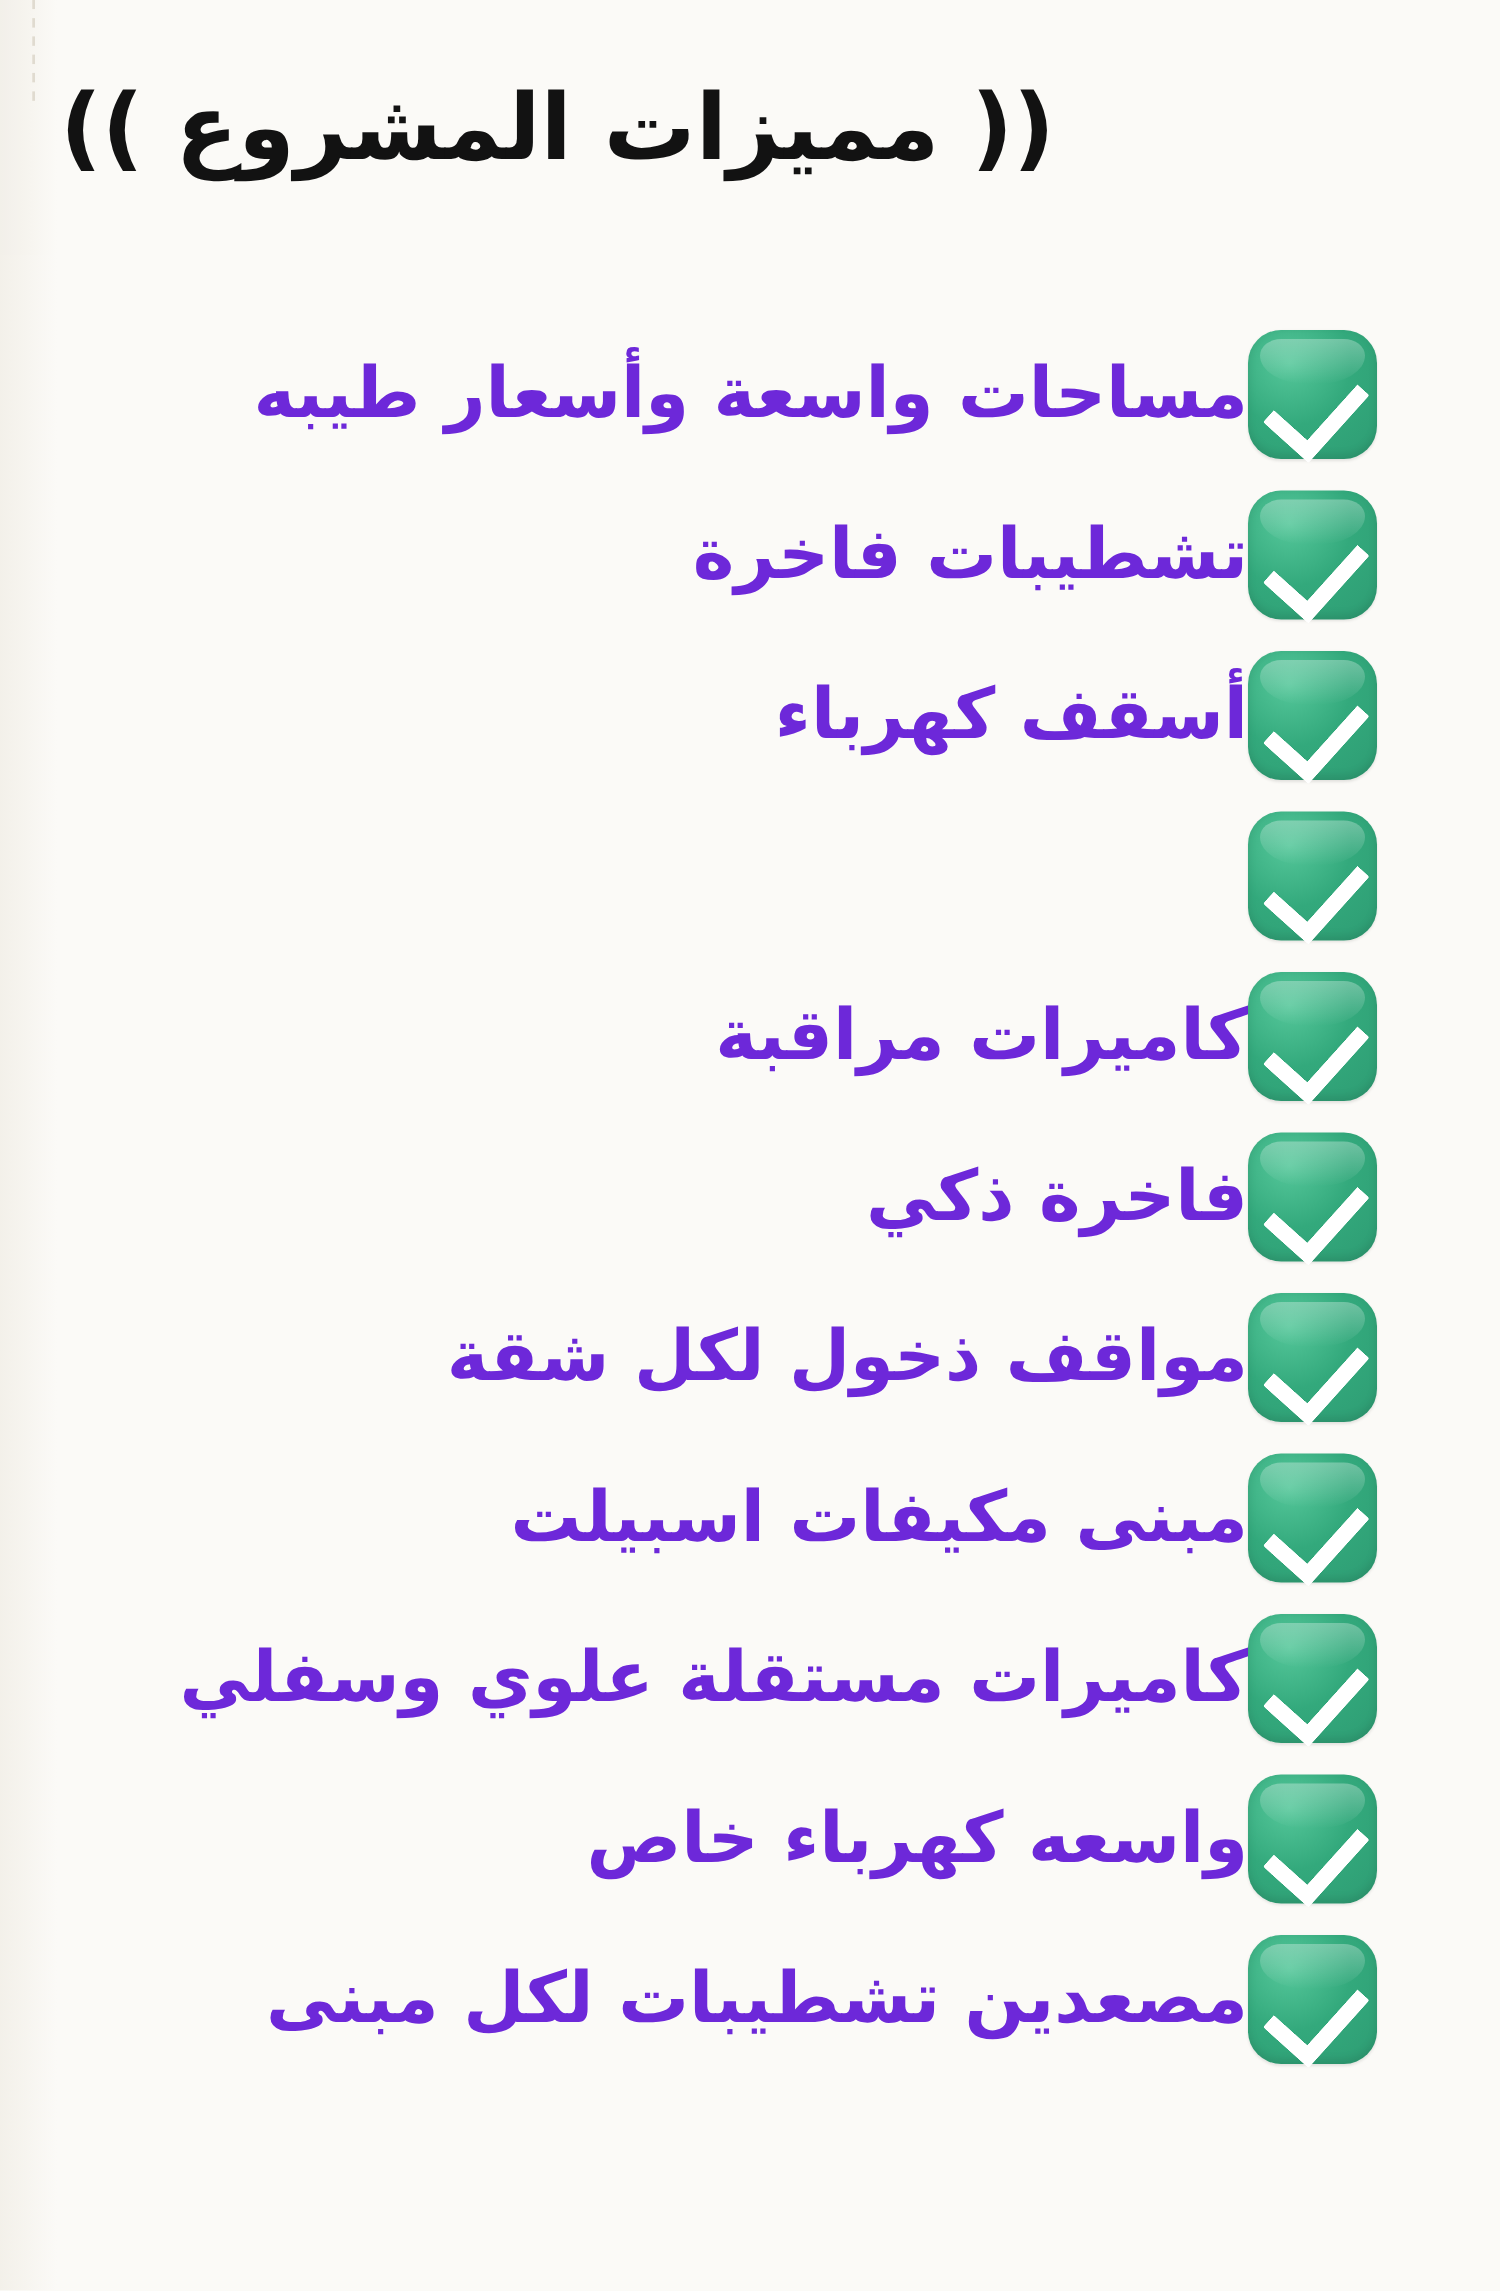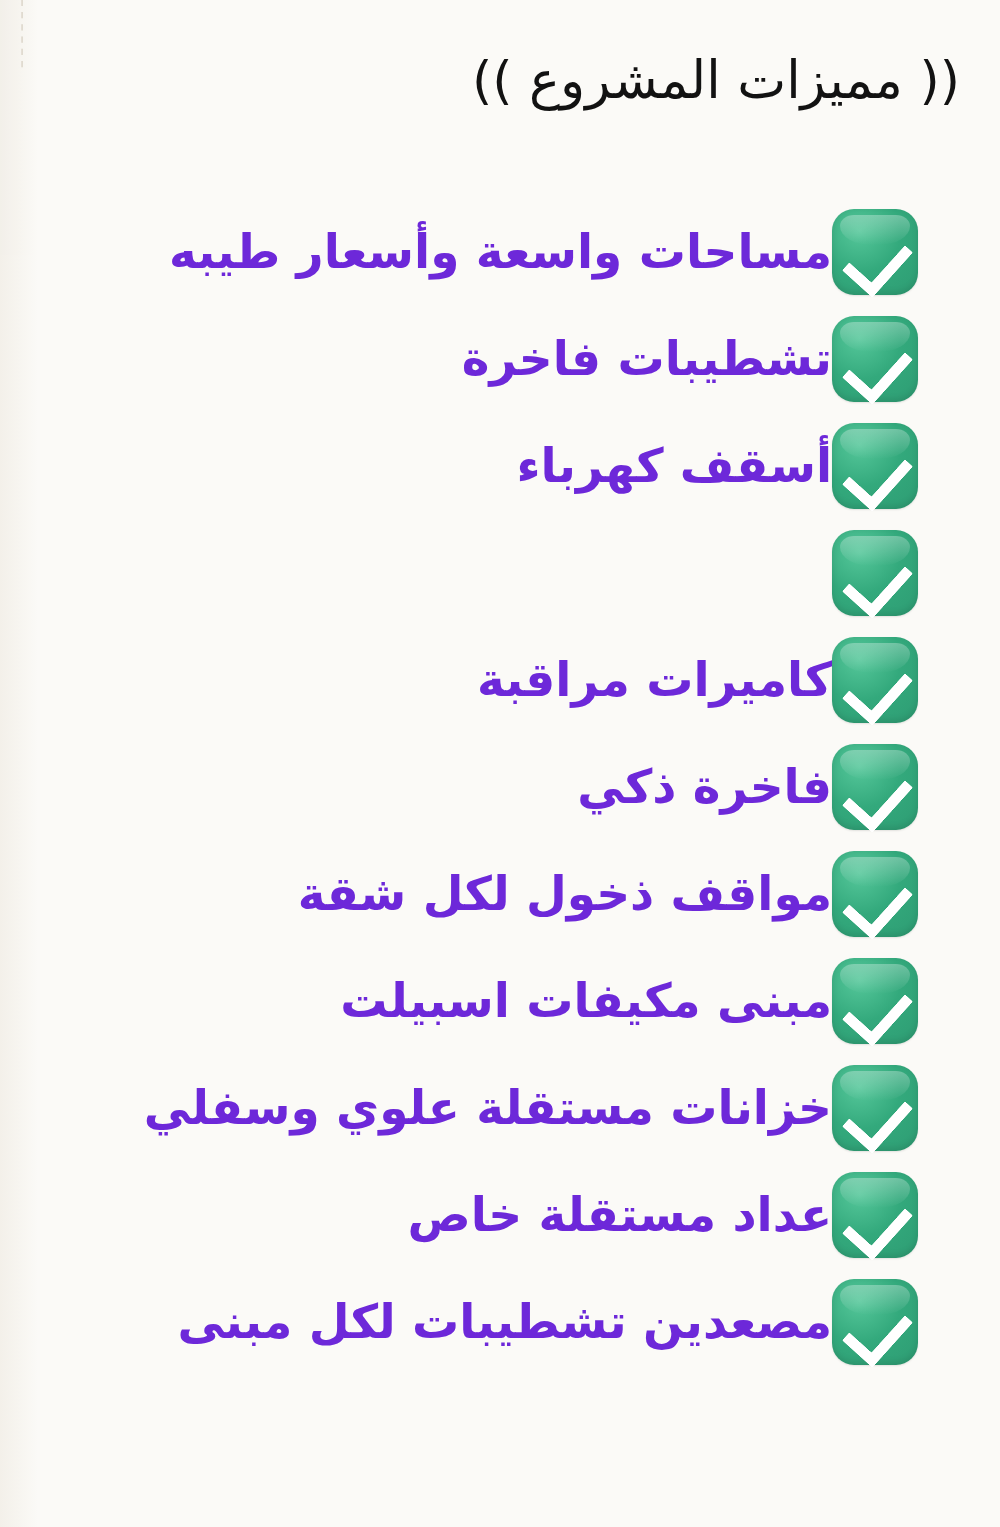--- a/index.html
+++ b/index.html
@@ -39,24 +39,24 @@
 
   .page {
     position: relative;
     width: 1000px;
     height: 1527px;
     box-sizing: border-box;
     padding: 30px 40px 0 40px;
   }
 
   .title {
-    text-align: right;
-    font-size: 52px;
+    text-align: left;
+    font-size: 61px;
     line-height: 1.25;
-    font-weight: 400;
+    font-weight: 700;
     color: #121212;
     letter-spacing: 0px;
     margin: 18px 0 0 0;
     direction: rtl;
   }
 
   .features {
     margin: 96px 0 0 0;
     padding: 0;
     list-style: none;
@@ -182,28 +182,28 @@
       <span class="check-icon">
           <span class="gloss"></span>
         </span>
       <span class="feature-text">مبنى مكيفات اسبيلت</span>
     </li>
 
     <li class="feature-row">
       <span class="check-icon">
           <span class="gloss"></span>
         </span>
-      <span class="feature-text">خزانات مستقلة علوي وسفلي</span>
-    </li>
-
-    <li class="feature-row">
-      <span class="check-icon">
-          <span class="gloss"></span>
-        </span>
-      <span class="feature-text">عداد مستقلة خاص</span>
+      <span class="feature-text">كاميرات مستقلة علوي وسفلي</span>
+    </li>
+
+    <li class="feature-row">
+      <span class="check-icon">
+          <span class="gloss"></span>
+        </span>
+      <span class="feature-text">واسعه كهرباء خاص</span>
     </li>
 
     <li class="feature-row">
       <span class="check-icon">
           <span class="gloss"></span>
         </span>
       <span class="feature-text">مصعدين تشطيبات لكل مبنى</span>
     </li>
 
   </ul>

